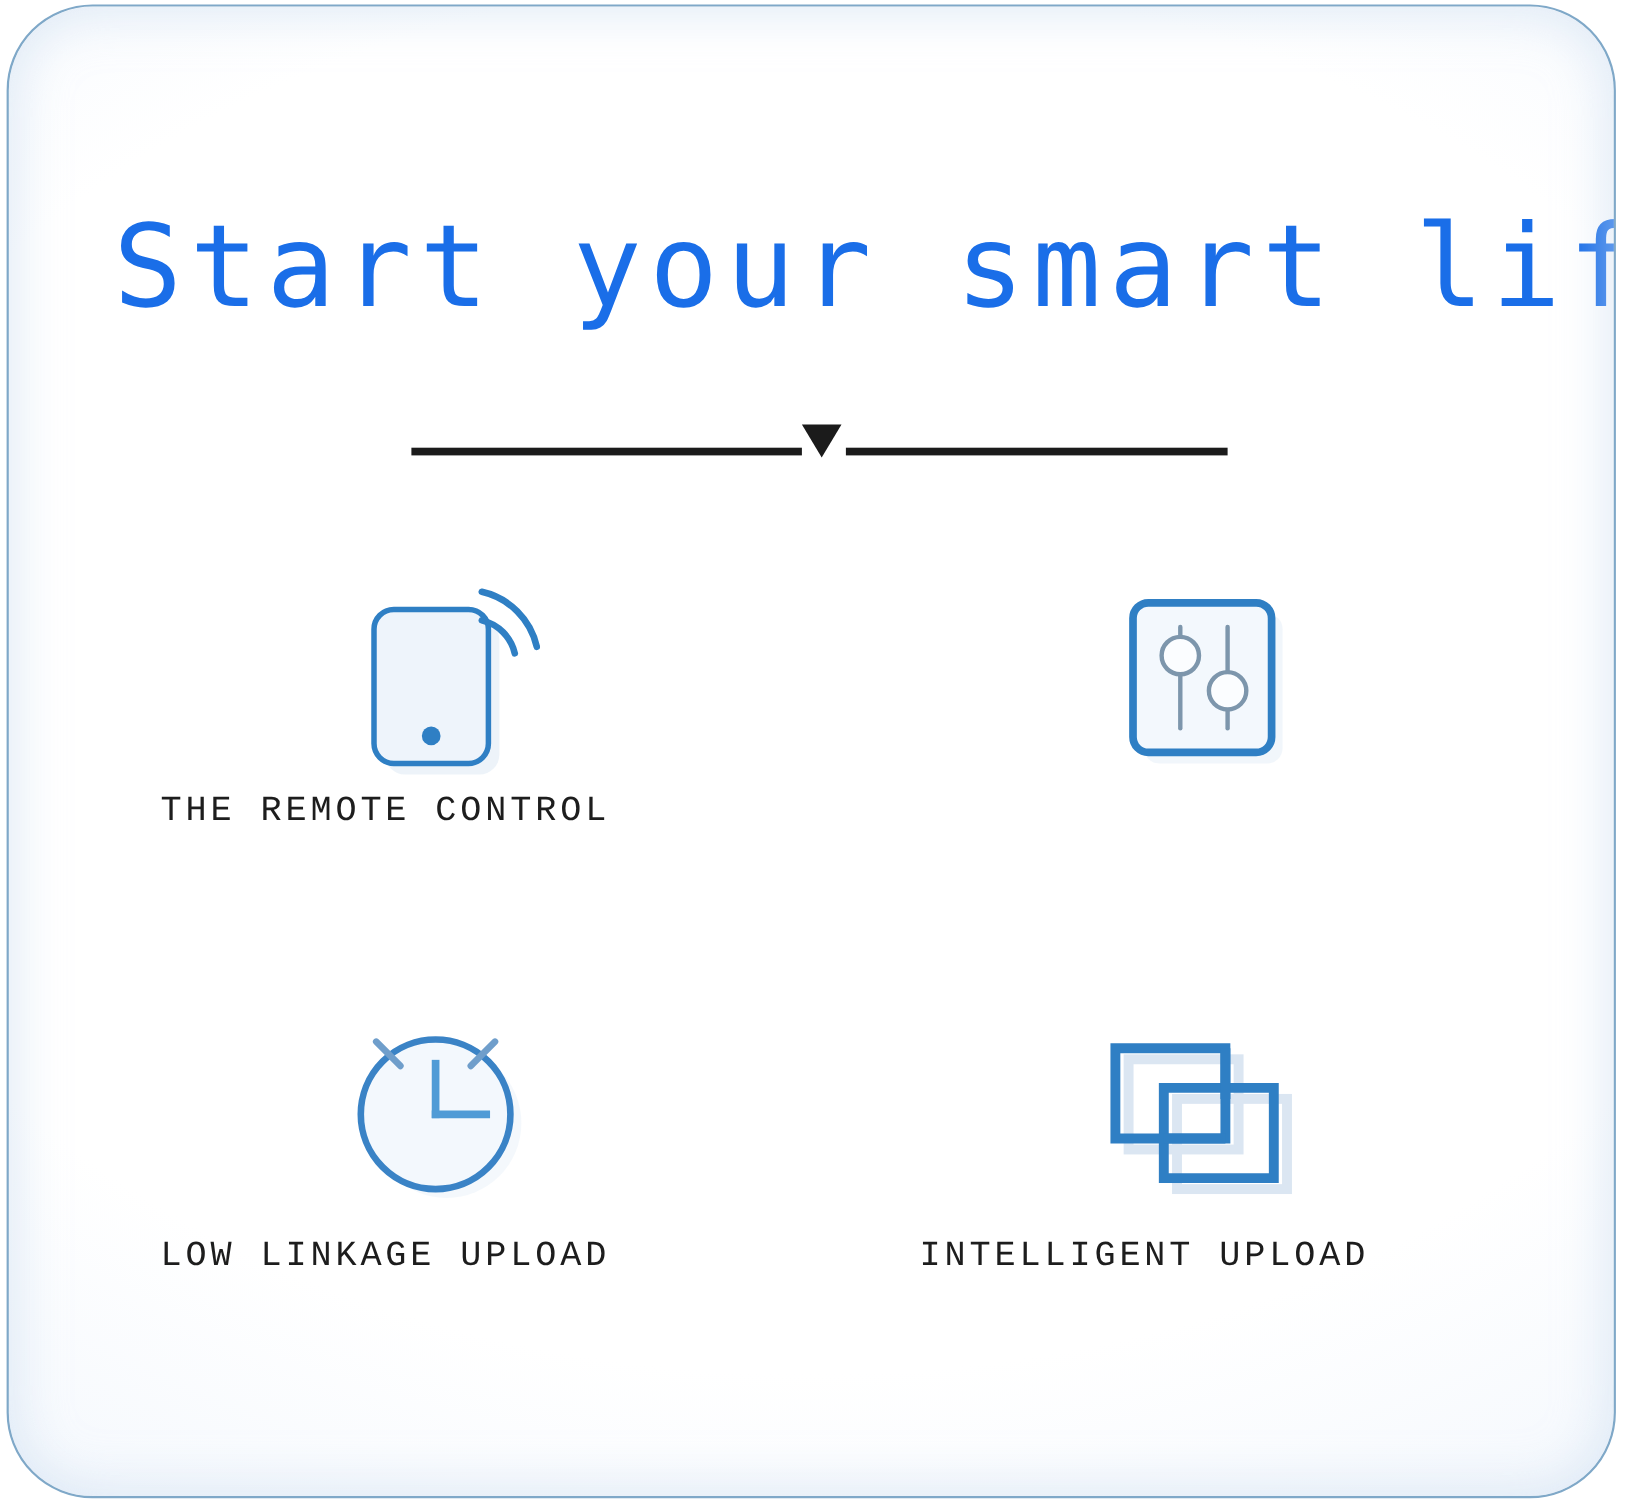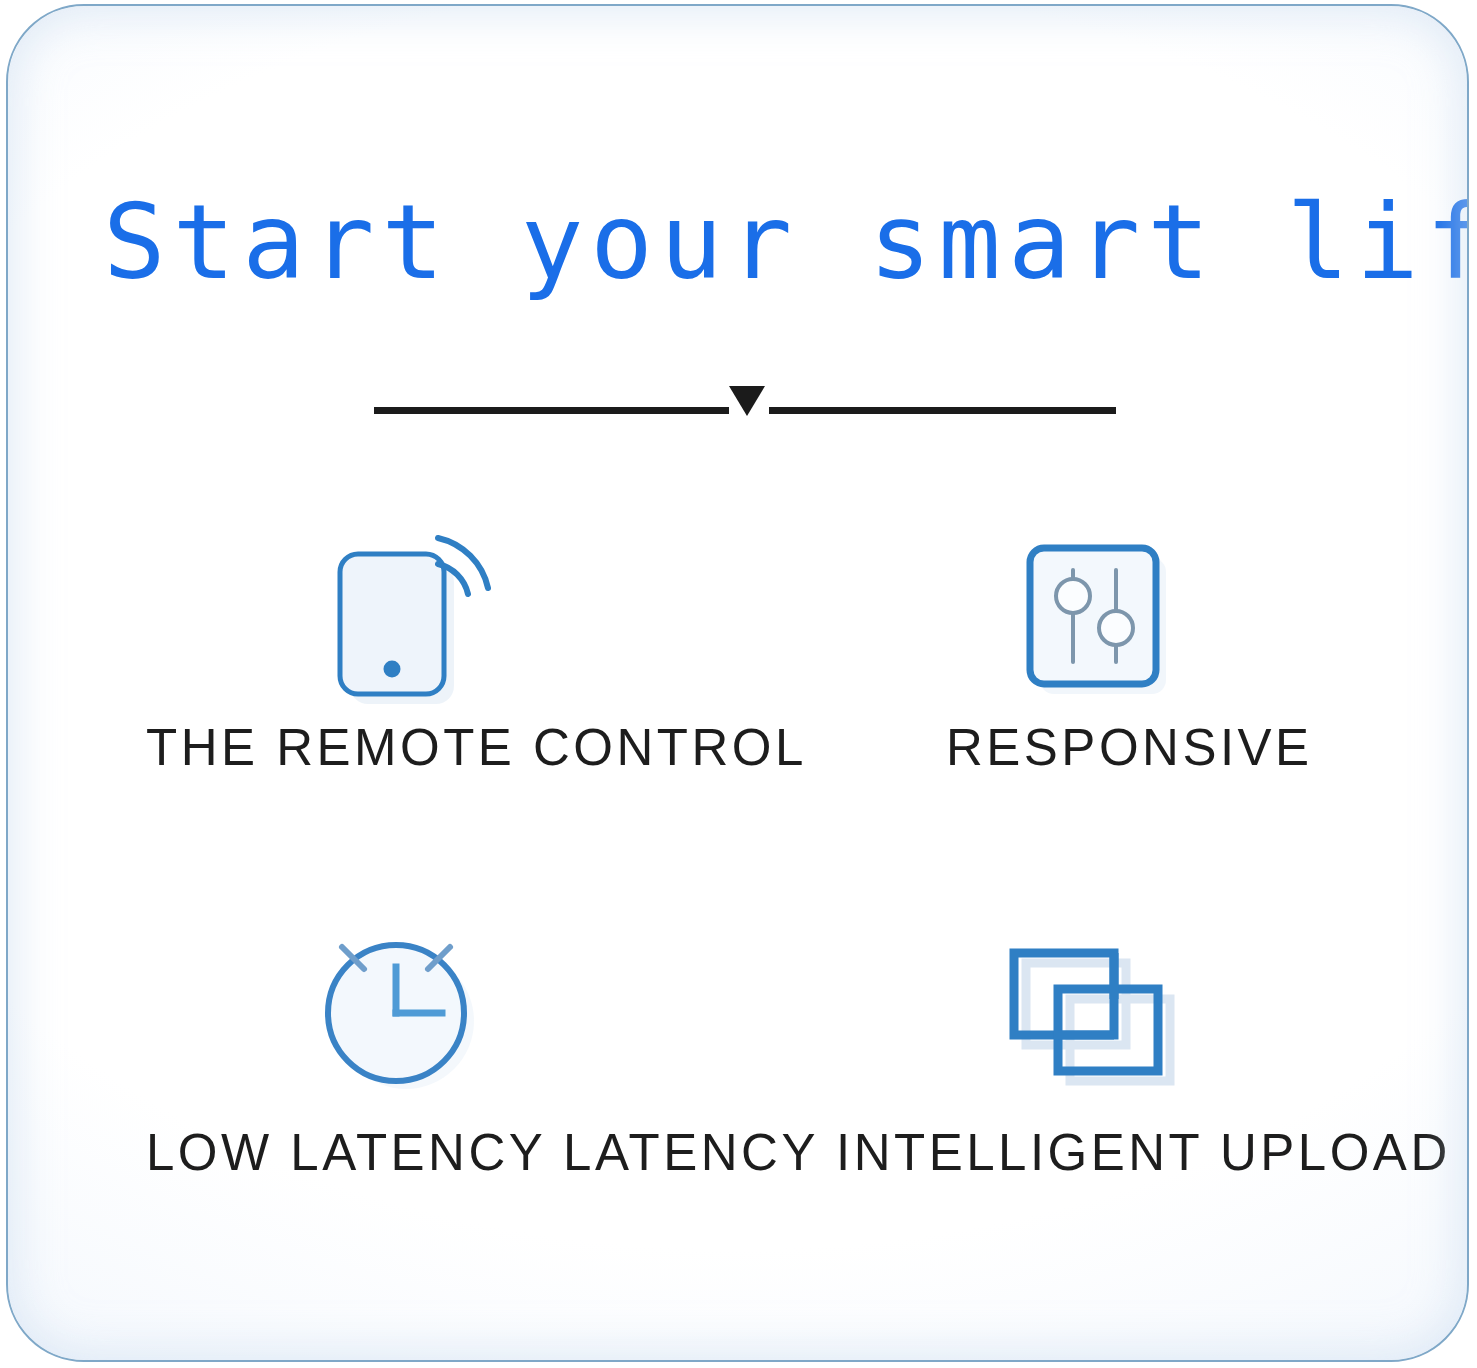--- a/index.html
+++ b/index.html
@@ -95,22 +95,22 @@
   .icon-wrap {
     position: relative;
     height: 200px;
   }
   .icon-wrap svg { position: absolute; }
 
   .feat-label {
     position: absolute;
     top: 212px;
     color: #1d1d1d;
-    font-family: Liberation Sans, sans-serif;
-    font-size: 51px;
+    font-family: Liberation Mono, monospace;
+    font-size: 32px;
     font-weight: 400;
     letter-spacing: 3.5px;
     white-space: nowrap;
   }
   .cell.c00 .feat-label { left: 58px; }
   .cell.c01 .feat-label { left: 168px; }
   .cell.c10 .feat-label { left: 58px; }
   .cell.c11 .feat-label { left: 58px; }
 
   .icon-remote  { left: 228px; top: 22px; }
@@ -150,35 +150,34 @@
       <div class="icon-wrap">
         <svg class="icon-sliders" width="160" height="165" viewBox="0 0 160 165">
           <rect x="24" y="22" width="126" height="136" rx="14" ry="14" fill="#e3edf7" opacity="0.5"></rect>
           <rect x="14" y="12" width="126" height="136" rx="14" ry="14" fill="#f3f8fd" stroke="#2f7fc4" stroke-width="7"></rect>
           <line x1="57" y1="34" x2="57" y2="126" stroke="#7d96ac" stroke-width="4" stroke-linecap="round"></line>
           <line x1="100" y1="34" x2="100" y2="126" stroke="#7d96ac" stroke-width="4" stroke-linecap="round"></line>
           <circle cx="57" cy="60" r="17" fill="#fbfdff" stroke="#7d96ac" stroke-width="4"></circle>
           <circle cx="100" cy="92" r="17" fill="#fbfdff" stroke="#7d96ac" stroke-width="4"></circle>
         </svg>
       </div>
-      <div class="feat-label">RESPONSIVE</div>
     </div>
 
     <div class="cell c10">
       <div class="icon-wrap">
         <svg class="icon-clock" width="180" height="180" viewBox="0 0 180 180">
           <circle cx="96" cy="100" r="68" fill="#e6eff8" opacity="0.45"></circle>
           <circle cx="86" cy="92" r="68" fill="#f3f8fd" stroke="#3a83c6" stroke-width="6"></circle>
           <line x1="32" y1="26" x2="54" y2="48" stroke="#6f9ecb" stroke-width="6" stroke-linecap="round"></line>
           <line x1="140" y1="26" x2="118" y2="48" stroke="#6f9ecb" stroke-width="6" stroke-linecap="round"></line>
           <line x1="86" y1="46" x2="86" y2="92" stroke="#4f9bd6" stroke-width="7" stroke-linecap="square"></line>
           <line x1="86" y1="92" x2="132" y2="92" stroke="#4f9bd6" stroke-width="7" stroke-linecap="square"></line>
         </svg>
       </div>
-      <div class="feat-label">LOW LATENCY LATENCY</div>
+      <div class="feat-label">LOW LINKAGE UPLOAD</div>
     </div>
 
     <div class="cell c11">
       <div class="icon-wrap">
         <svg class="icon-link" width="190" height="160" viewBox="0 0 190 160">
           <rect x="30" y="24" width="100" height="82" fill="none" stroke="#dbe6f2" stroke-width="9"></rect>
           <rect x="74" y="60" width="100" height="82" fill="none" stroke="#dbe6f2" stroke-width="9"></rect>
 
           <path d="M18 14 H118 V96 H18 Z" fill="none" stroke="#2f7fc4" stroke-width="9"></path>
 

